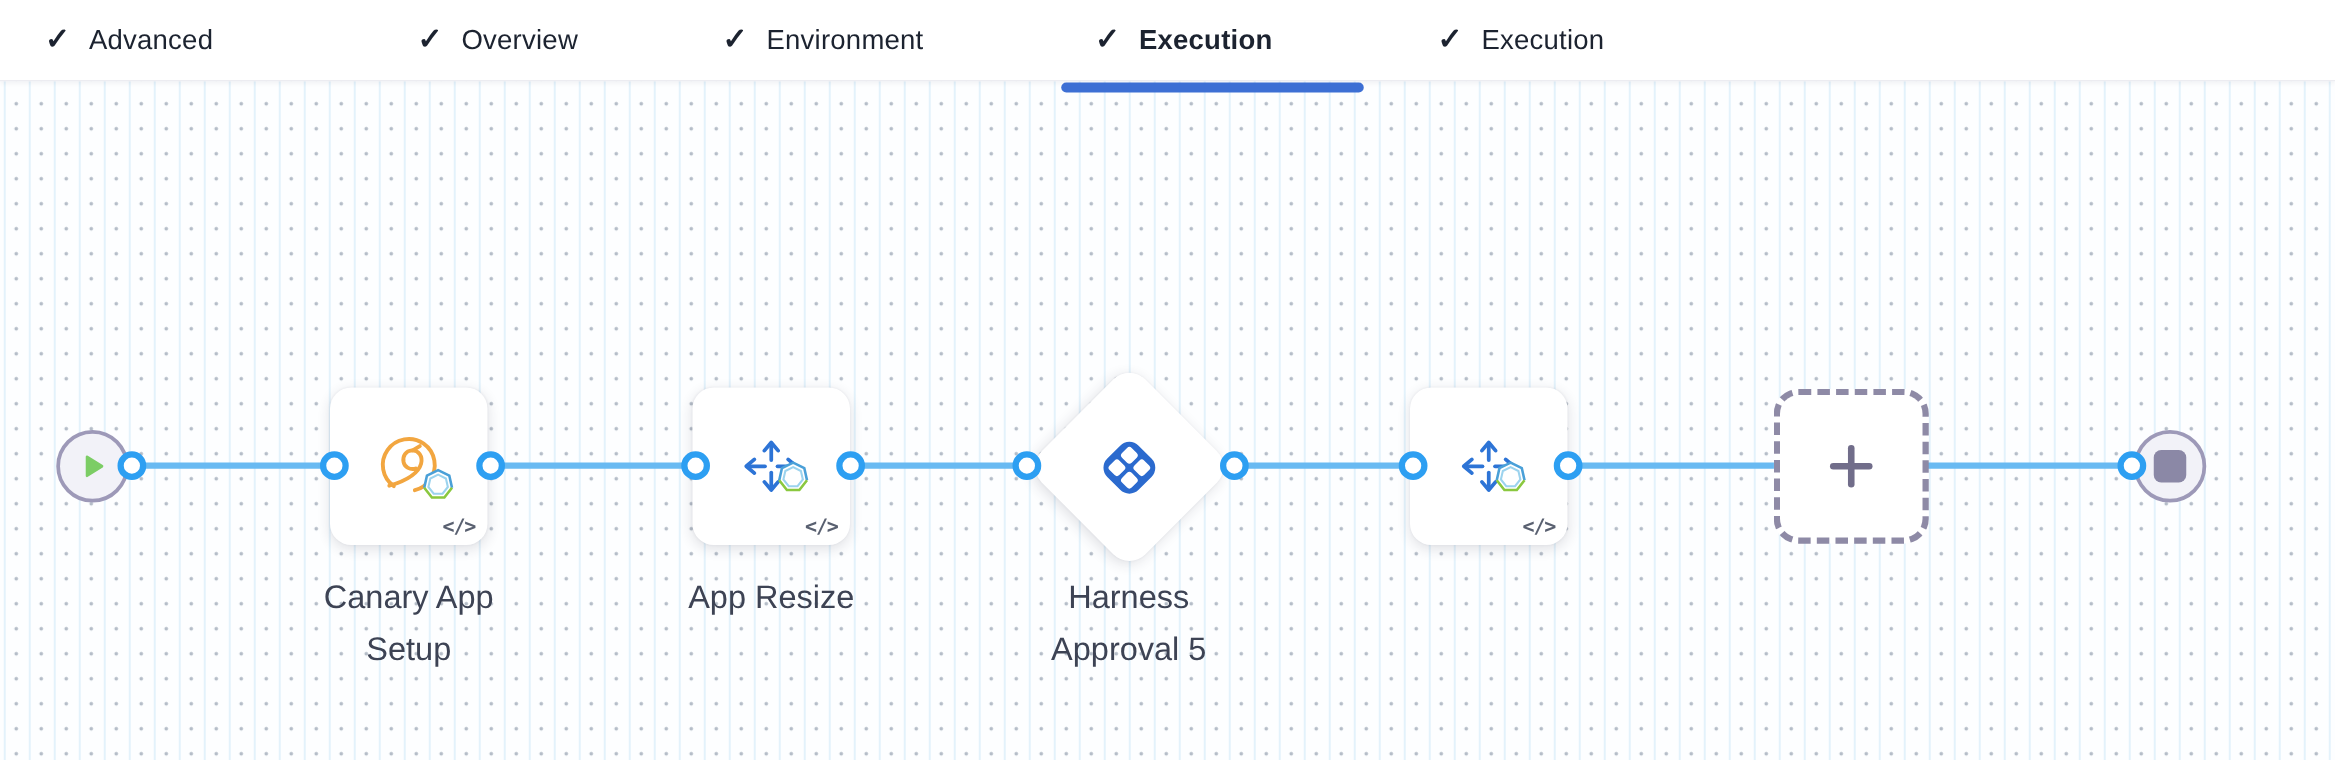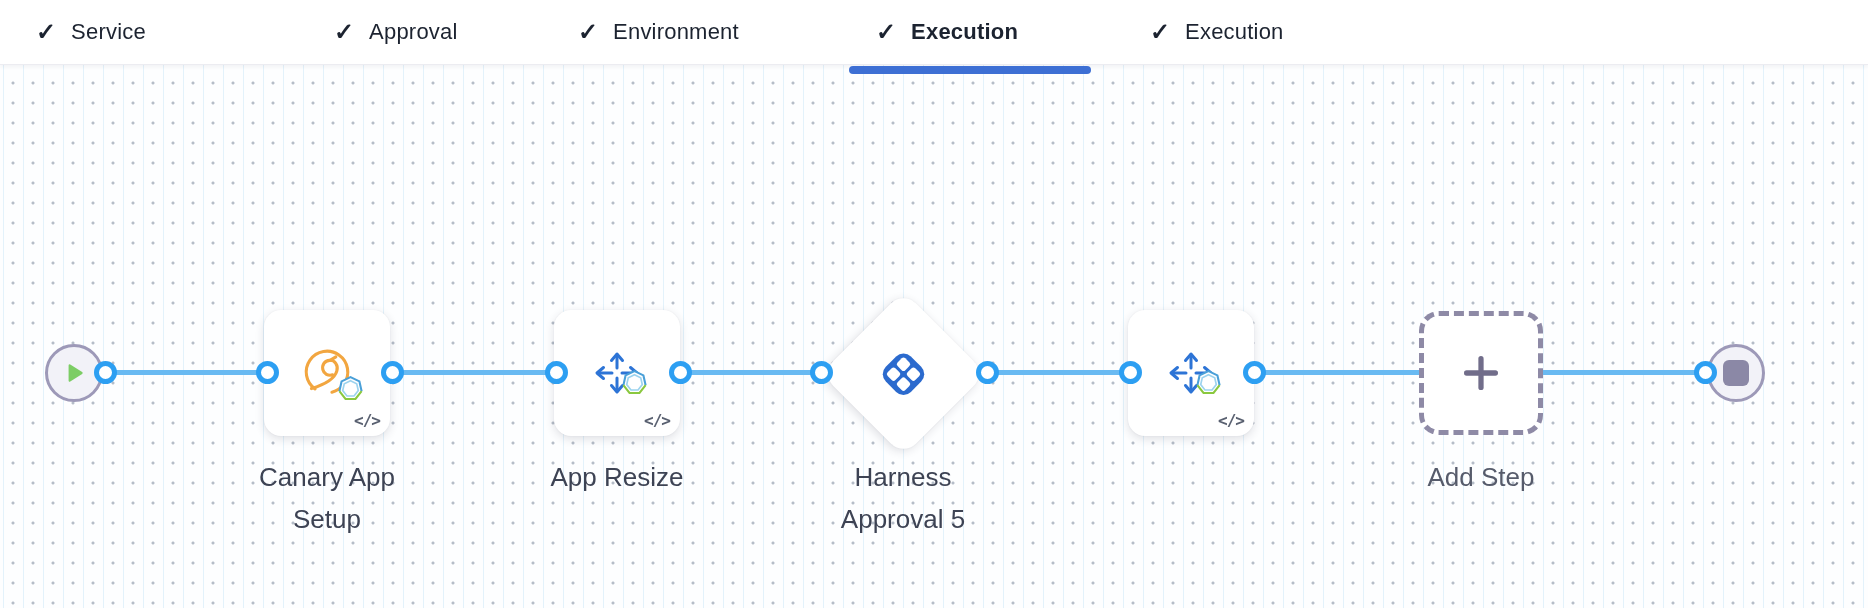--- a/index.html
+++ b/index.html
@@ -63,25 +63,25 @@
               line-height:42px;color:#3d4354;z-index:3;}
 </style>
 </head>
 <body>
 
 <div class="stage">
 
   <div class="tabbar">
     <div class="tab" style="left:36px">
       <span class="check">✓</span>
-      <span class="tlabel">Service</span>
+      <span class="tlabel">Advanced</span>
     </div>
     <div class="tab" style="left:334px">
       <span class="check">✓</span>
-      <span class="tlabel">Approval</span>
+      <span class="tlabel">Overview</span>
     </div>
     <div class="tab" style="left:578px">
       <span class="check">✓</span>
       <span class="tlabel">Environment</span>
     </div>
     <div class="tab active" style="left:876px">
       <span class="check">✓</span>
       <span class="tlabel">Execution</span>
     </div>
     <div class="tab" style="left:1150px">
@@ -204,16 +204,15 @@
     <div class="port" style="left:668.5px"></div>
     <div class="port" style="left:809.5px"></div>
     <div class="port" style="left:975.5px"></div>
     <div class="port" style="left:1118.5px"></div>
     <div class="port" style="left:1242.5px"></div>
     <div class="port" style="left:1693.5px"></div>
 
     <div class="step-label" style="left:237px">Canary App Setup</div>
     <div class="step-label" style="left:527px">App Resize</div>
     <div class="step-label" style="left:813px">Harness Approval 5</div>
-    <div class="step-label" style="left:1391px;color:#565b6b;">Add Step</div>
 
   </div>
 </div>
 
 </body></html>

